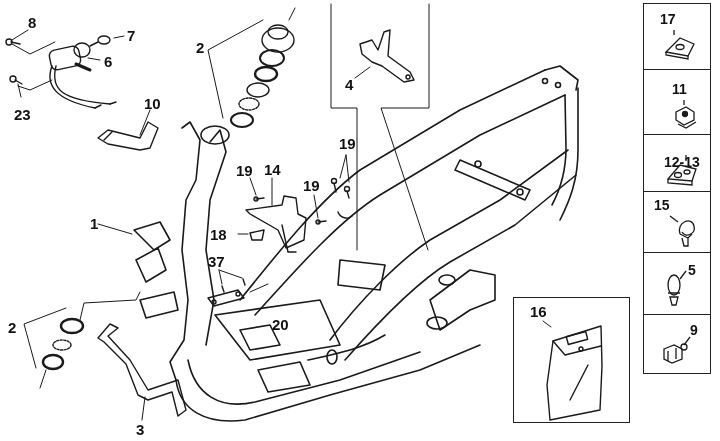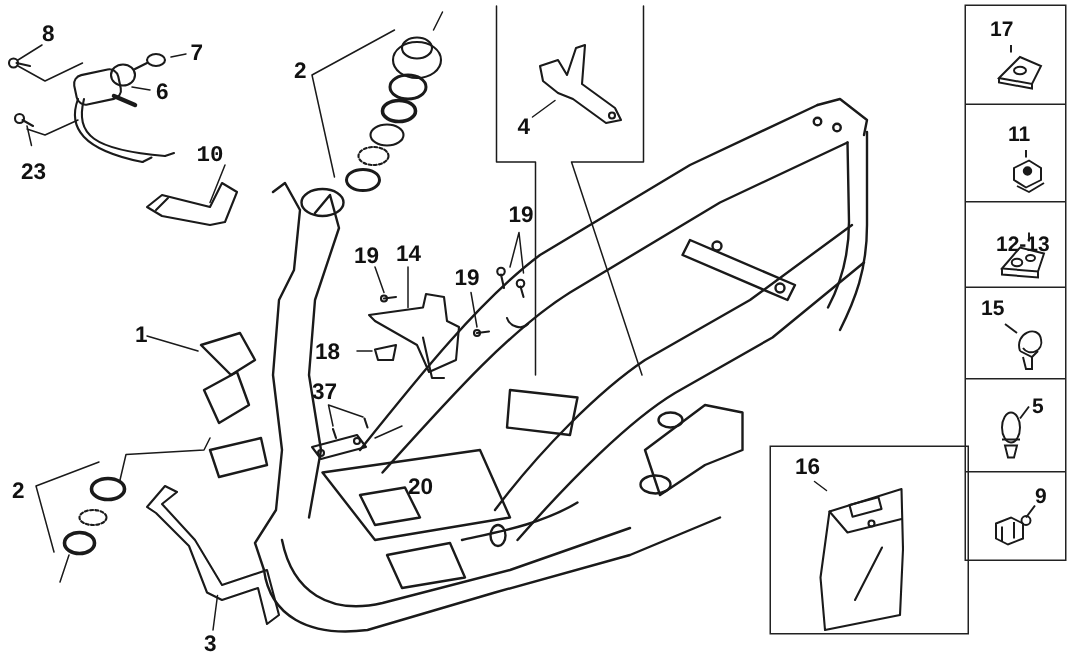--- a/index.html
+++ b/index.html
@@ -6,21 +6,21 @@
   body { width: 720px; height: 441px; position: relative; overflow: hidden;
          font-family: "Liberation Sans", sans-serif; }
   #diagram { position: absolute; left: 0; top: 0; width: 720px; height: 441px; }
   .lbl { position: absolute; font-family: "Liberation Sans", sans-serif; font-weight: bold;
          font-size: 15px; color: #111; line-height: 1; white-space: nowrap; }
   .panel { position: absolute; left: 643px; width: 68px; border: 1px solid #222; box-sizing: border-box; }
   .cell { position: absolute; left: 0; width: 66px; border-bottom: 1px solid #222; box-sizing: border-box; }
   .cell:last-child { border-bottom: none; }
   .cell .clbl { position: absolute; font-weight: bold; font-size: 14px; color: #111; line-height: 1; }
   .cell svg { position: absolute; left: 0; top: 0; }
-  .bagbox { position: absolute; left: 513px; top: 297px; width: 133px; height: 126px;
+  .bagbox { position: absolute; left: 513px; top: 297px; width: 117px; height: 126px;
             border: 1px solid #222; box-sizing: border-box; }
 </style>
 </head>
 <body>
 
 <svg id="diagram" viewBox="0 0 720 441" xmlns="http://www.w3.org/2000/svg" fill="none" stroke="#1a1a1a" stroke-width="1.4" stroke-linejoin="round" stroke-linecap="round">
 
   <g>
     <rect x="50" y="48" width="30" height="20" rx="6" transform="rotate(-12 65 58)"></rect>
     <ellipse cx="82" cy="50" rx="8" ry="7"></ellipse>
@@ -171,21 +171,21 @@
     <circle cx="581" cy="349" r="2"></circle>
     <path d="M570 400 L588 365"></path>
   </g>
   <path d="M543 321 L551 327" stroke-width="1"></path>
 </svg>
 
 <div class="lbl" style="left:28px;top:15px;">8</div>
 <div class="lbl" style="left:127px;top:28px;">7</div>
 <div class="lbl" style="left:104px;top:54px;">6</div>
 <div class="lbl" style="left:14px;top:107px;">23</div>
-<div class="lbl" style="left:131px;top:96px;font-family:Liberation Mono, monospace;">10</div>
+<div class="lbl" style="left:144px;top:96px;">10</div>
 <div class="lbl" style="left:196px;top:40px;">2</div>
 <div class="lbl" style="left:345px;top:77px;">4</div>
 <div class="lbl" style="left:236px;top:163px;">19</div>
 <div class="lbl" style="left:264px;top:162px;">14</div>
 <div class="lbl" style="left:303px;top:178px;">19</div>
 <div class="lbl" style="left:339px;top:136px;">19</div>
 <div class="lbl" style="left:210px;top:227px;">18</div>
 <div class="lbl" style="left:90px;top:216px;">1</div>
 <div class="lbl" style="left:208px;top:254px;">37</div>
 <div class="lbl" style="left:272px;top:273px;margin-top:44px;">20</div>

